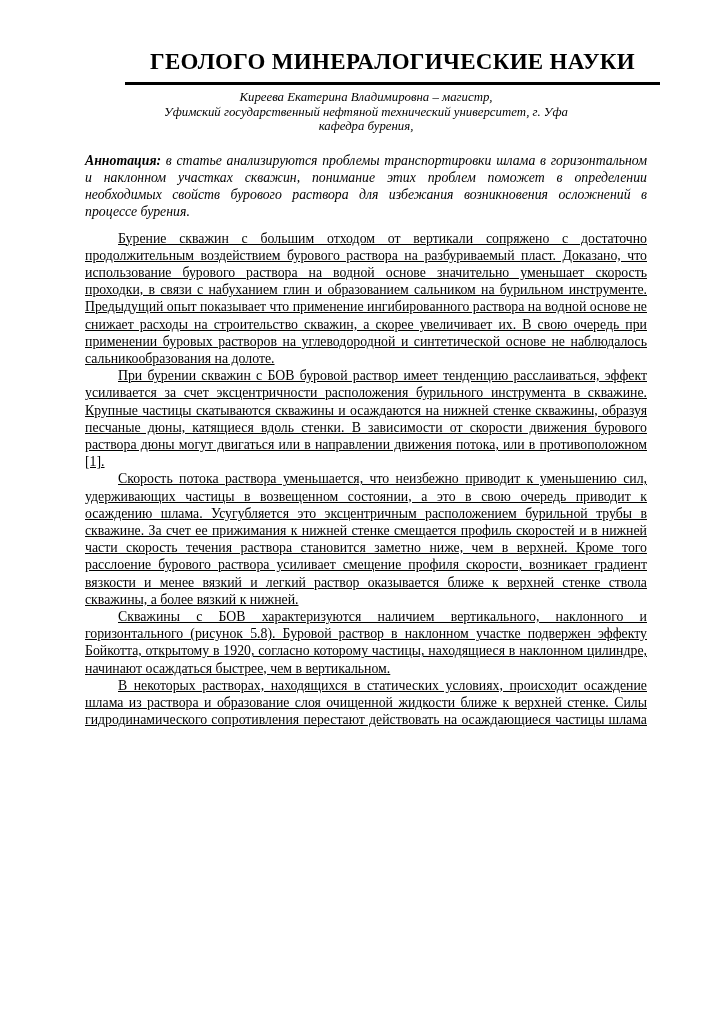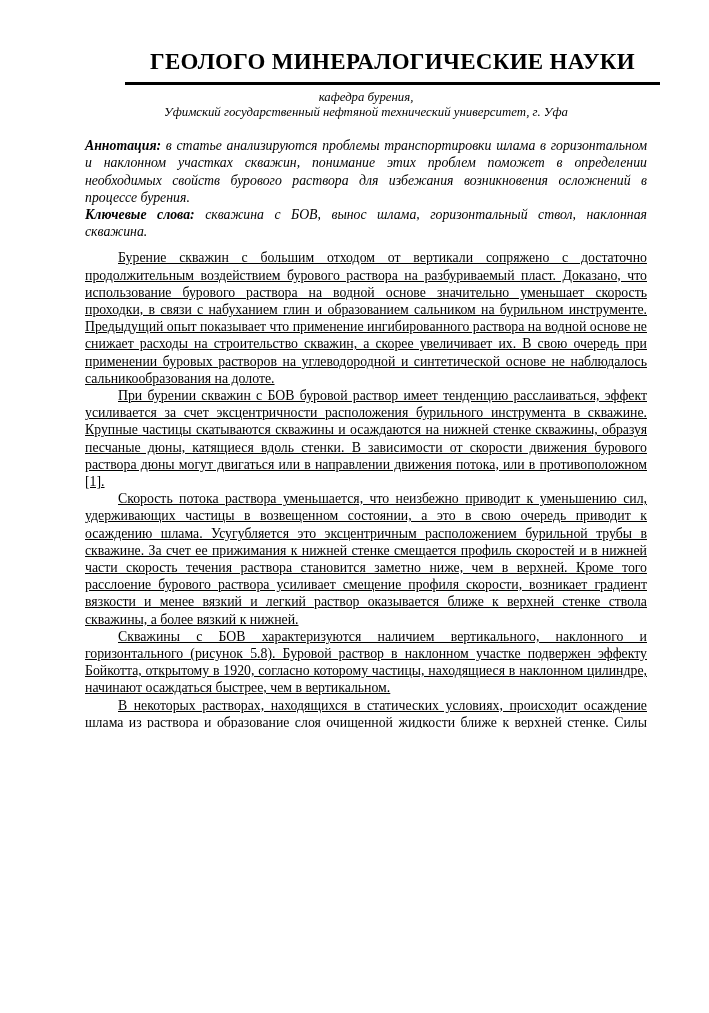--- a/index.html
+++ b/index.html
@@ -81,27 +81,27 @@
 
 <div class="page">
   <div class="content">
 
     <div class="header-block">
       <div class="section-header">ГЕОЛОГО МИНЕРАЛОГИЧЕСКИЕ НАУКИ</div>
     </div>
 
 
     <div class="affiliation">
+      <span class="affiliation-line">Киреева Екатерина Владимировна – магистр,</span>
+      <span class="affiliation-line">Уфимский государственный нефтяной технический университет, г. Уфа</span>
       <span class="affiliation-line">кафедра бурения,</span>
-      <span class="affiliation-line">Уфимский государственный нефтяной технический университет, г. Уфа</span>
     </div>
 
     <div class="abstract-block">
       <p><span class="lead-label">Аннотация:</span> <span>в статье анализируются проблемы транспортировки шлама в горизонтальном и наклонном участках скважин, понимание этих проблем поможет в определении необходимых свойств бурового раствора для избежания возникновения осложнений в процессе бурения.</span></p>
-      <p><span class="lead-label">Ключевые слова:</span> <span>скважина с БОВ, вынос шлама, горизонтальный ствол, наклонная скважина.</span></p>
     </div>
 
     <div class="body-block">
       <p>Бурение скважин с большим отходом от вертикали сопряжено с достаточно продолжительным воздействием бурового раствора на разбуриваемый пласт. Доказано, что использование бурового раствора на водной основе значительно уменьшает скорость проходки, в связи с набуханием глин и образованием сальником на бурильном инструменте. Предыдущий опыт показывает  что применение ингибированного раствора на водной основе не снижает расходы на строительство скважин, а скорее увеличивает их. В свою очередь при применении буровых растворов на углеводородной и синтетической основе не наблюдалось сальникообразования на долоте.</p>
       <p>При бурении скважин с БОВ буровой раствор имеет тенденцию расслаиваться, эффект усиливается за счет эксцентричности расположения бурильного инструмента в скважине. Крупные частицы скатываются скважины и осаждаются на нижней стенке скважины, образуя песчаные дюны, катящиеся вдоль стенки. В зависимости от скорости движения бурового раствора дюны могут двигаться или в направлении движения потока, или в противоположном [1].</p>
       <p>Скорость потока раствора уменьшается, что неизбежно приводит к уменьшению сил, удерживающих частицы в возвещенном состоянии, а это в свою очередь приводит к осаждению шлама. Усугубляется это эксцентричным расположением бурильной трубы в скважине. За счет ее прижимания к нижней стенке смещается профиль скоростей и в нижней части скорость течения раствора становится заметно ниже, чем в верхней. Кроме того расслоение бурового раствора усиливает смещение профиля скорости, возникает градиент вязкости и менее вязкий и легкий раствор оказывается ближе к верхней стенке ствола скважины, а более вязкий к нижней.</p>
       <p>Скважины с БОВ характеризуются наличием вертикального, наклонного и горизонтального (рисунок 5.8). Буровой раствор в наклонном участке подвержен эффекту Бойкотта, открытому в 1920, согласно которому частицы, находящиеся в наклонном цилиндре, начинают осаждаться быстрее, чем в вертикальном.</p>
       <p>В некоторых растворах, находящихся в статических условиях, происходит осаждение шлама из раствора и образование слоя очищенной жидкости ближе к верхней стенке. Силы гидродинамического сопротивления перестают действовать на осаждающиеся частицы шлама и результирующий вектор сил оказывается направлен по касательной к стенке, что и приводит к лавинообразному осаждению частиц шлама на стенке скважины. Возникающий градиент плотности раствора вызывает выталкивание более легкой жидкости вверх и опусканию более тяжелой вниз. Стоит отметить что данный эффект усиливается при углах 30 55°. Если увеличить скорость</p>
     </div>
 

